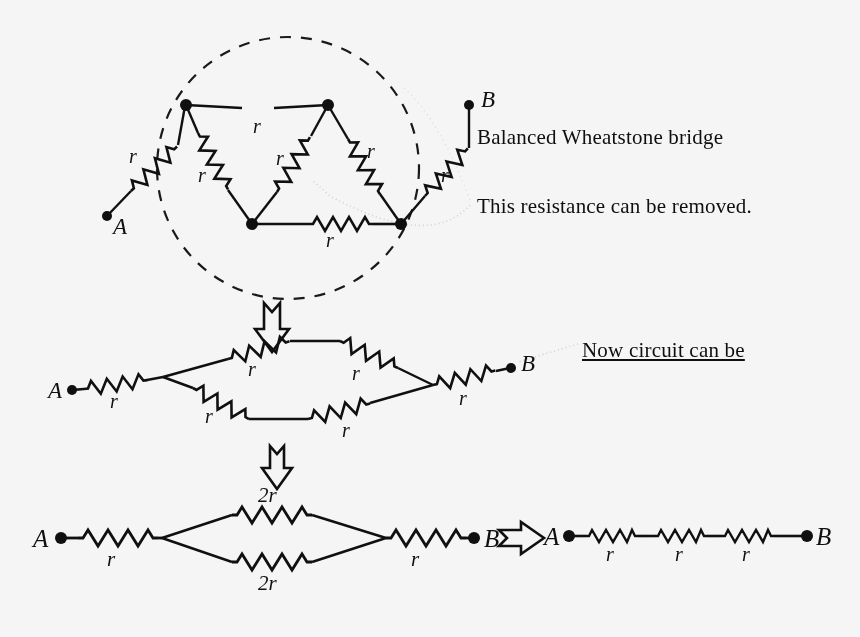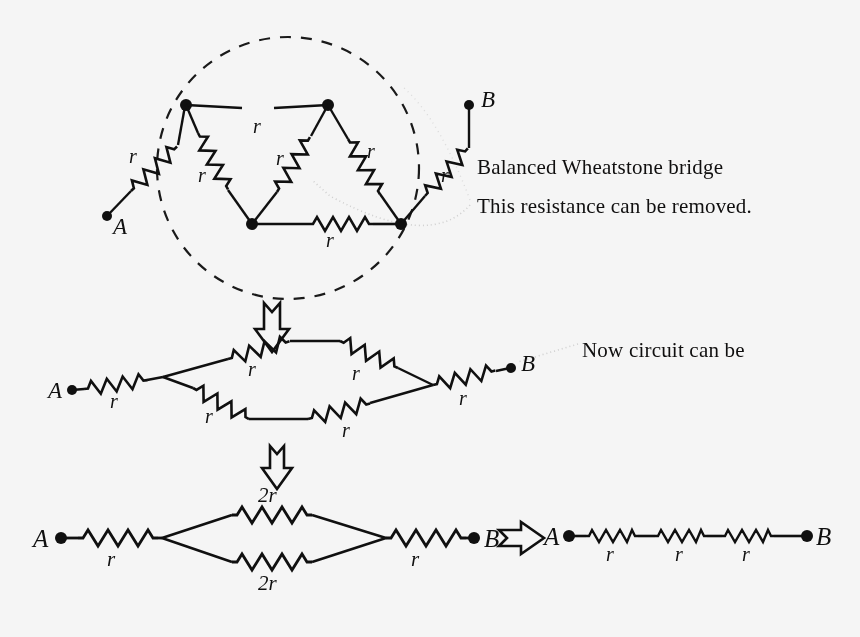--- a/index.html
+++ b/index.html
@@ -24,23 +24,23 @@
     height: 637px;
   }
   .note-text {
     position: absolute;
     font-family: "Liberation Serif", serif;
     font-size: 21px;
     color: #100f0f;
     white-space: nowrap;
     letter-spacing: 0.2px;
   }
-  #note-wheatstone { left: 477px; top: 155px; }
+  #note-wheatstone { left: 477px; top: 125px; }
   #note-removed    { left: 477px; top: 194px; }
-  #note-reduced-1  { left: 582px; top: 338px; }
+  #note-reduced-1  { left: 582px; top: 338px; text-decoration: underline; }
   #note-reduced-2  { left: 582px; top: 367px; }
 </style>
 </head>
 <body>
 
 <div id="page">
 
   <svg id="diagram-svg" viewBox="0 0 860 637">
     <defs>
 

